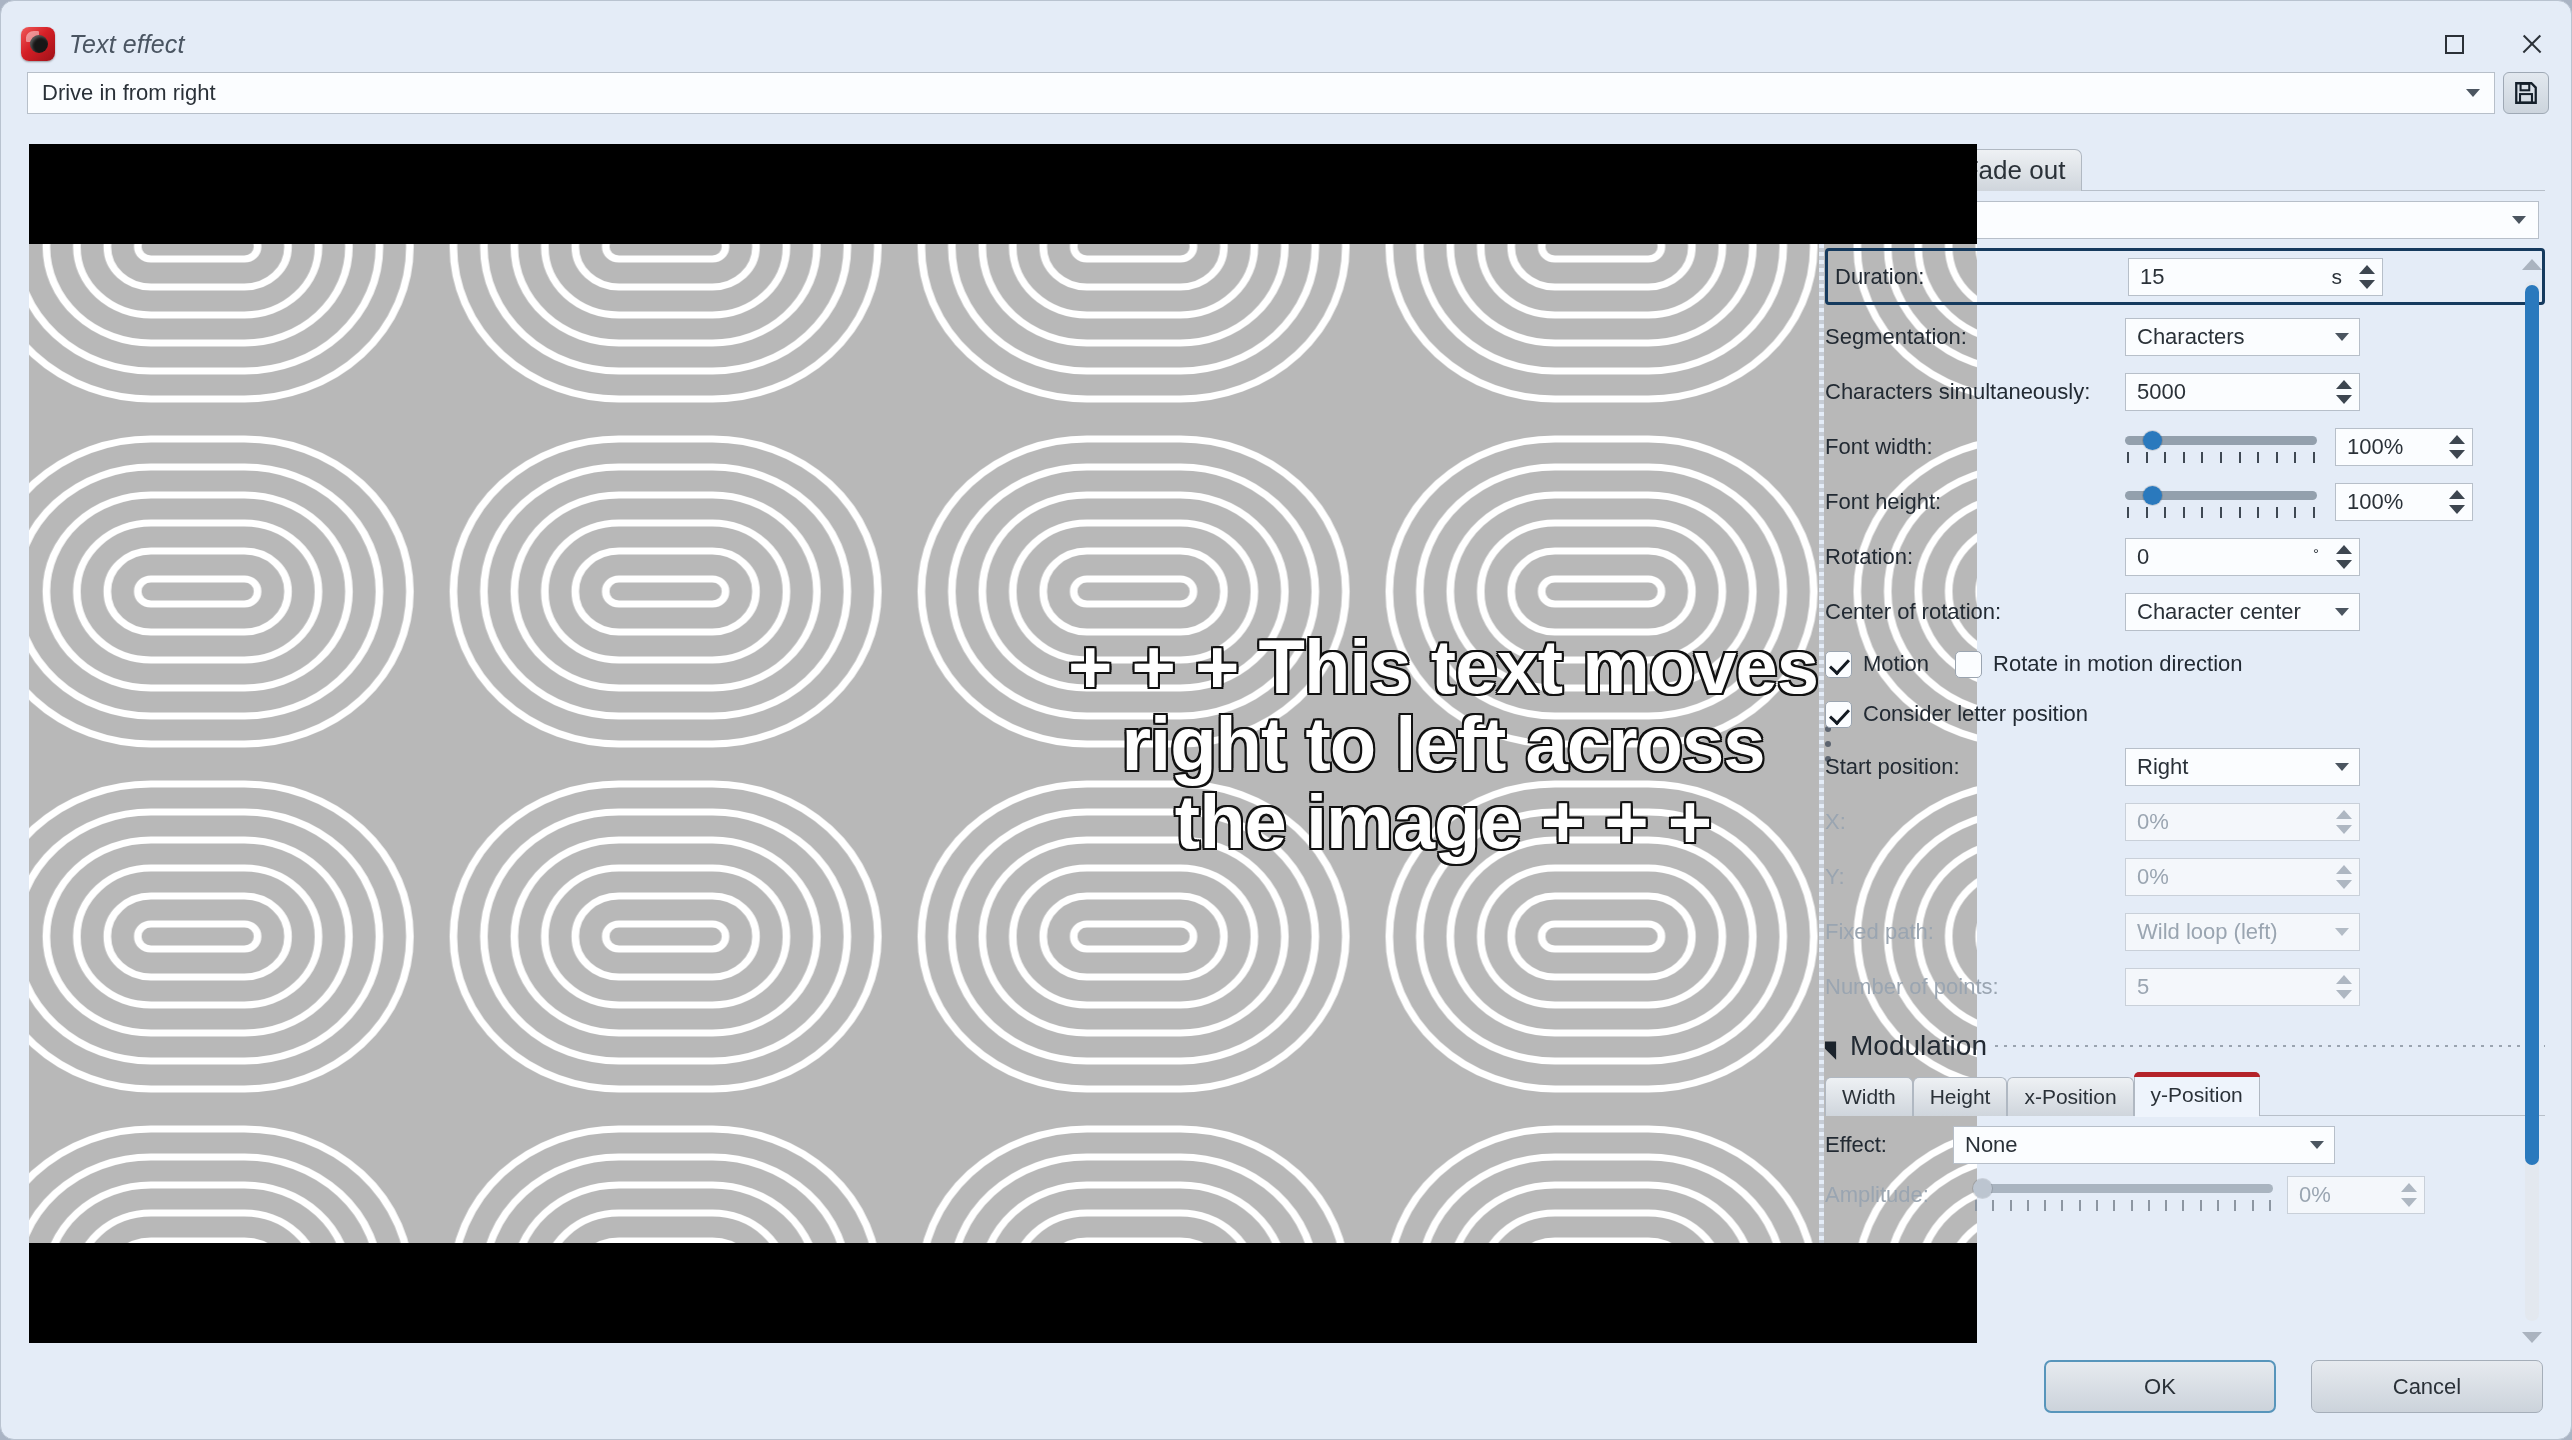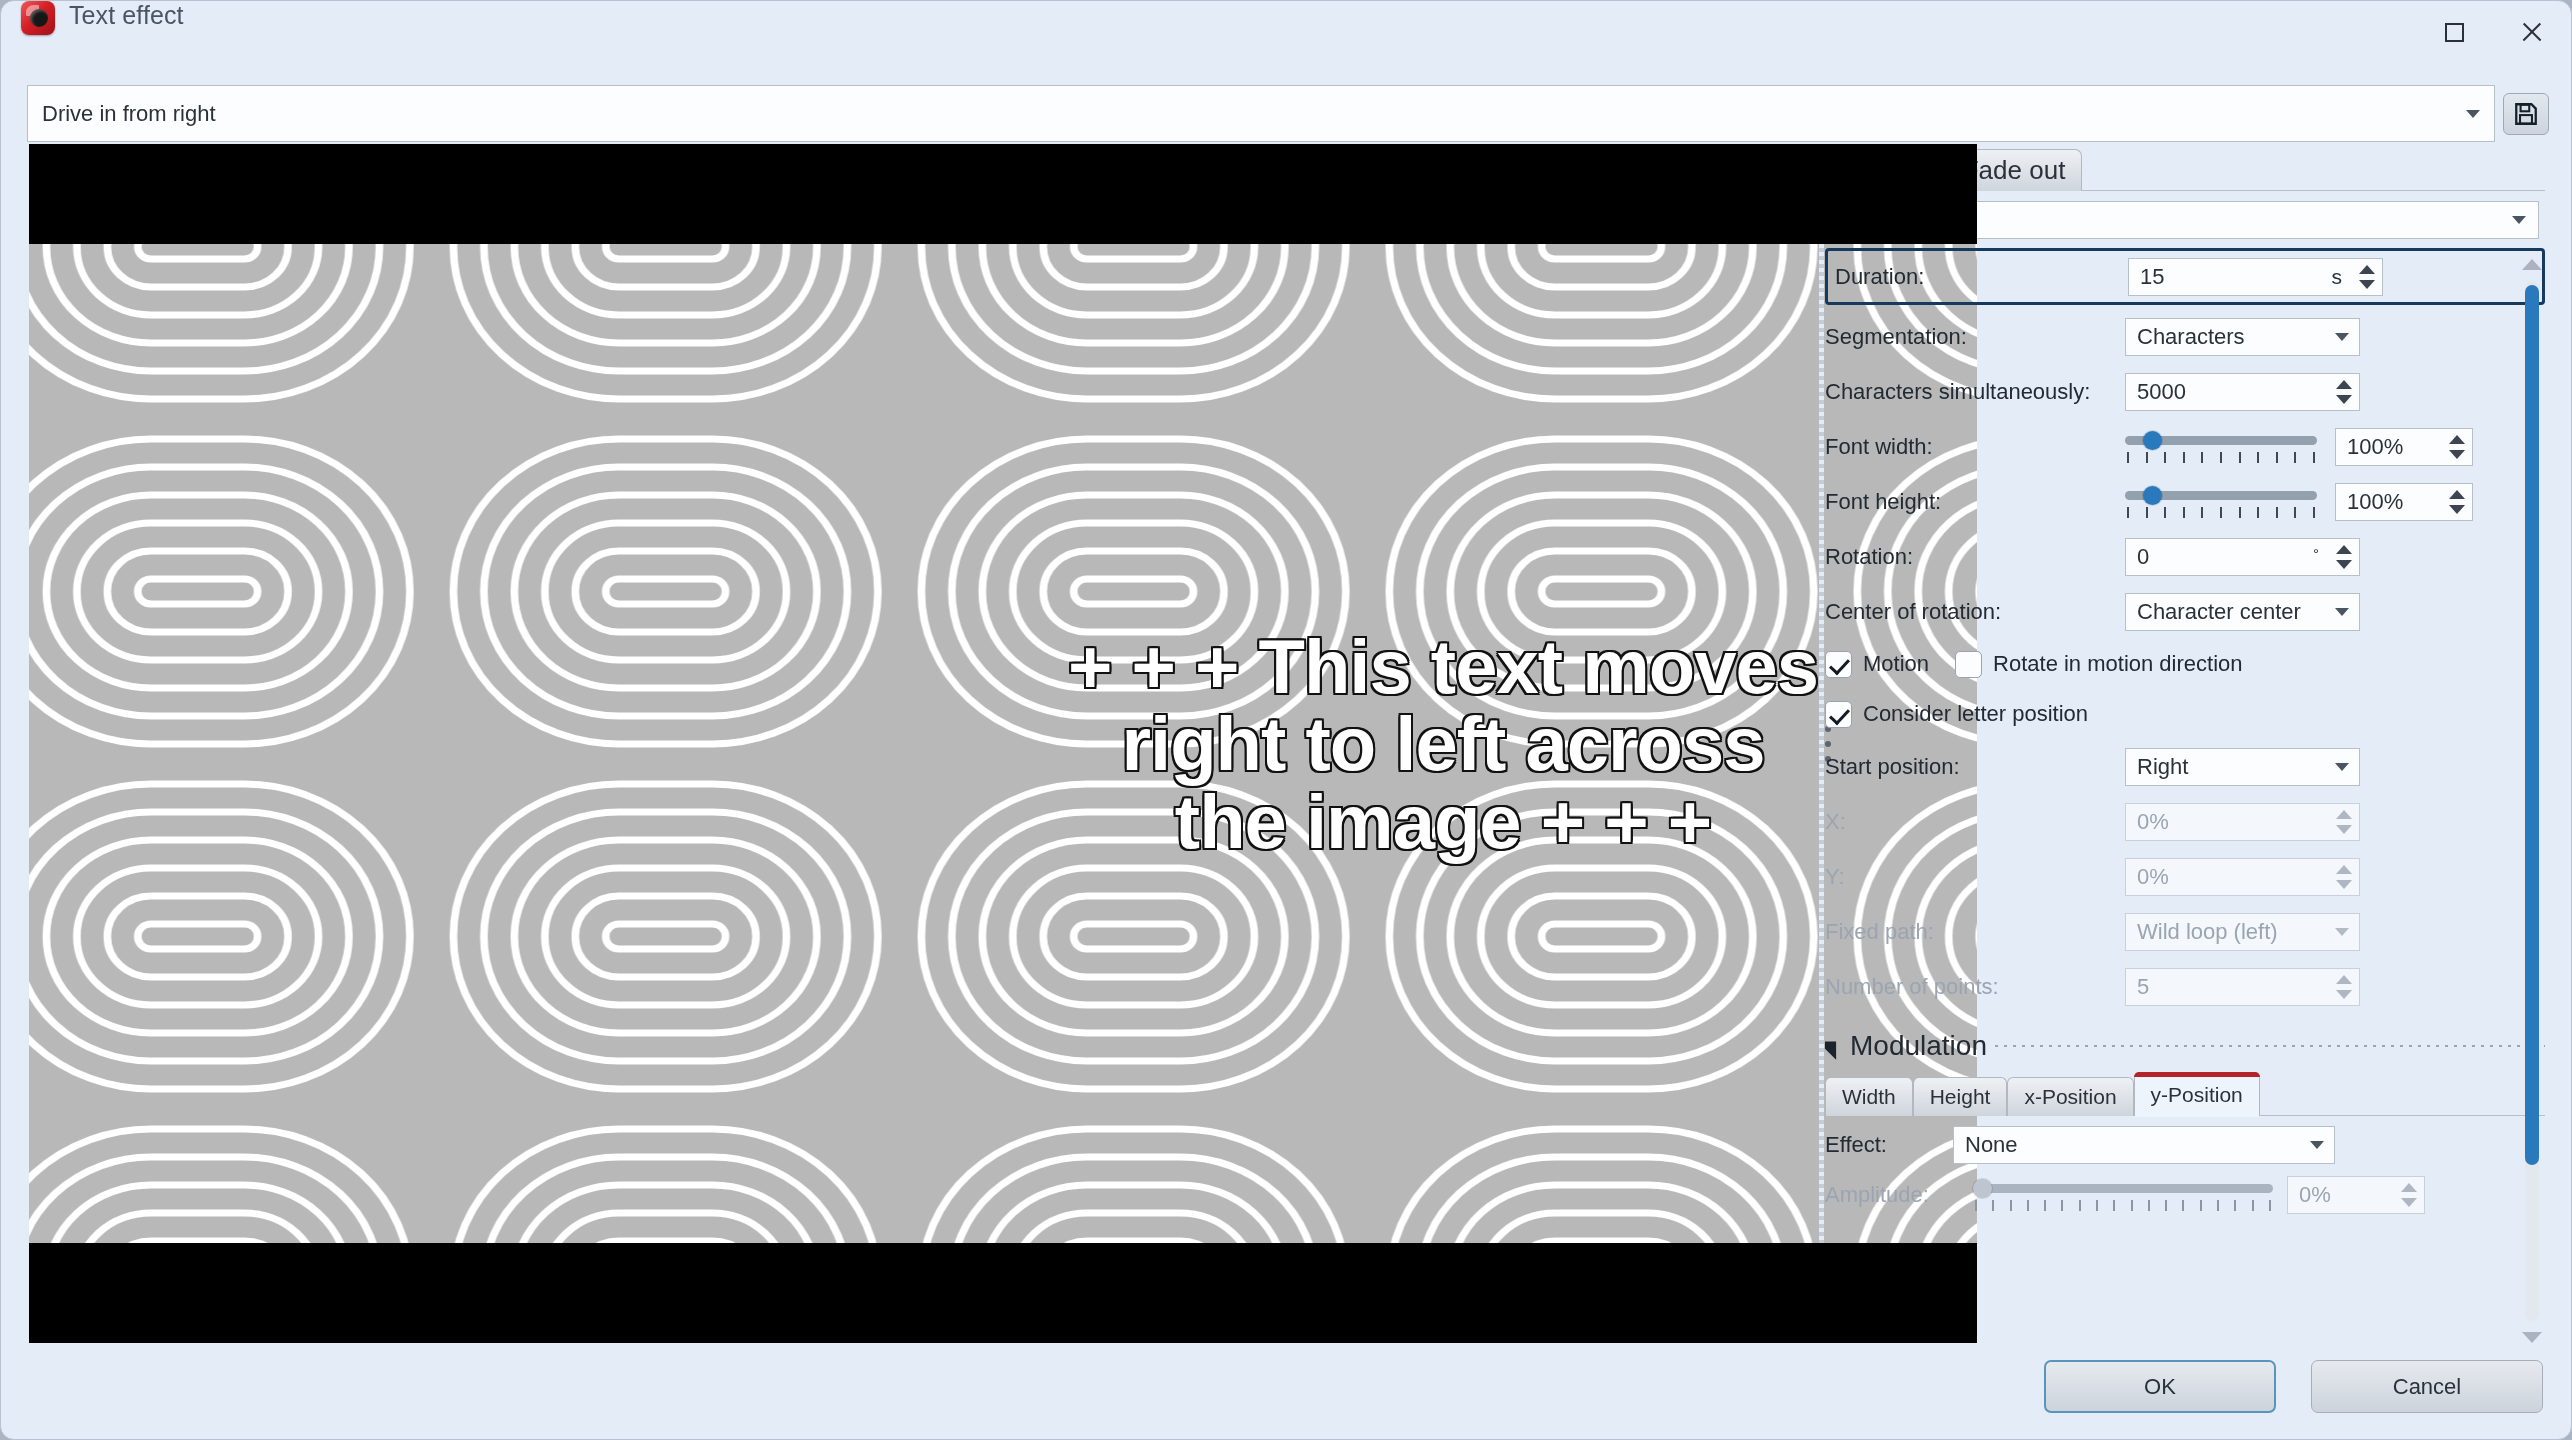--- a/index.html
+++ b/index.html
@@ -12,22 +12,22 @@
   .window {
     position: absolute; inset: 0;
     background: #e4ecf7;
     border-radius: 14px;
     border: 1px solid #b9c3d0;
     overflow: hidden;
   }
 
   
   .titlebar {
-    position: absolute; top: 0; left: 0; right: 0; height: 62px;
-    display: flex; align-items: flex-start;
+    position: absolute; top: 12px; left: 0; right: 0; height: 62px;
+    display: flex; align-items: center; font-style: italic;
   }
   .app-icon {
     width: 34px; height: 34px; margin-left: 20px;
     border-radius: 8px;
     background: linear-gradient(135deg,#f05a5a 0%,#d41f26 45%,#9e1118 100%);
     position: relative; flex: none;
     box-shadow: 0 1px 2px rgba(0,0,0,.35);
   }
   .app-icon::after {
     content: ""; position: absolute; left: 9px; top: 8px;
@@ -53,21 +53,21 @@
   .btn-close { position: relative; width: 24px; height: 24px; }
   .btn-close::before, .btn-close::after {
     content:""; position:absolute; left:0; top:11px; width:24px; height:2.4px;
     background:#2b3138;
   }
   .btn-close::before { transform: rotate(45deg); }
   .btn-close::after { transform: rotate(-45deg); }
 
   
   .preset-row {
-    position: absolute; top: 84px; left: 26px; right: 22px; height: 57px;
+    position: absolute; top: 71px; left: 26px; right: 22px; height: 42px;
     display: flex; align-items: center; gap: 8px;
   }
   .preset-combo {
     flex: 1 1 auto; height: 100%;
     background: #fbfdff; border: 1px solid #b7bfc9;
     display: flex; align-items: center; padding: 0 14px;
     font-size: 22px; color: #2a3138; position: relative;
   }
   .combo-arrow {
     margin-left: auto; width: 0; height: 0;

